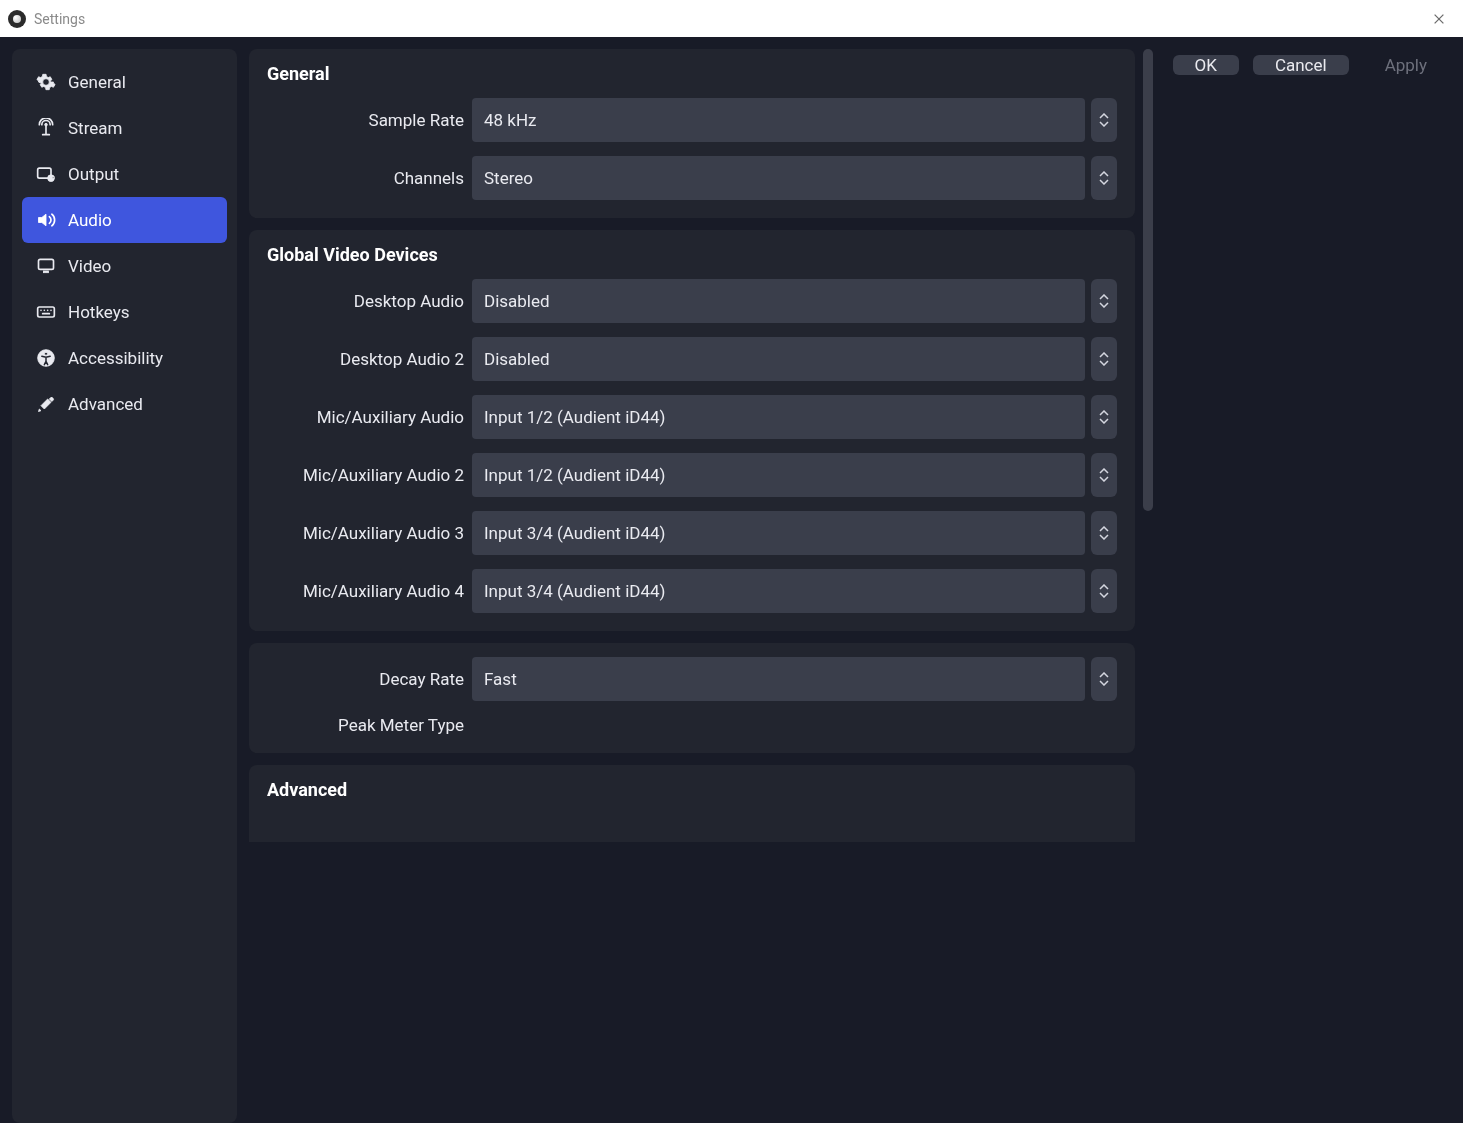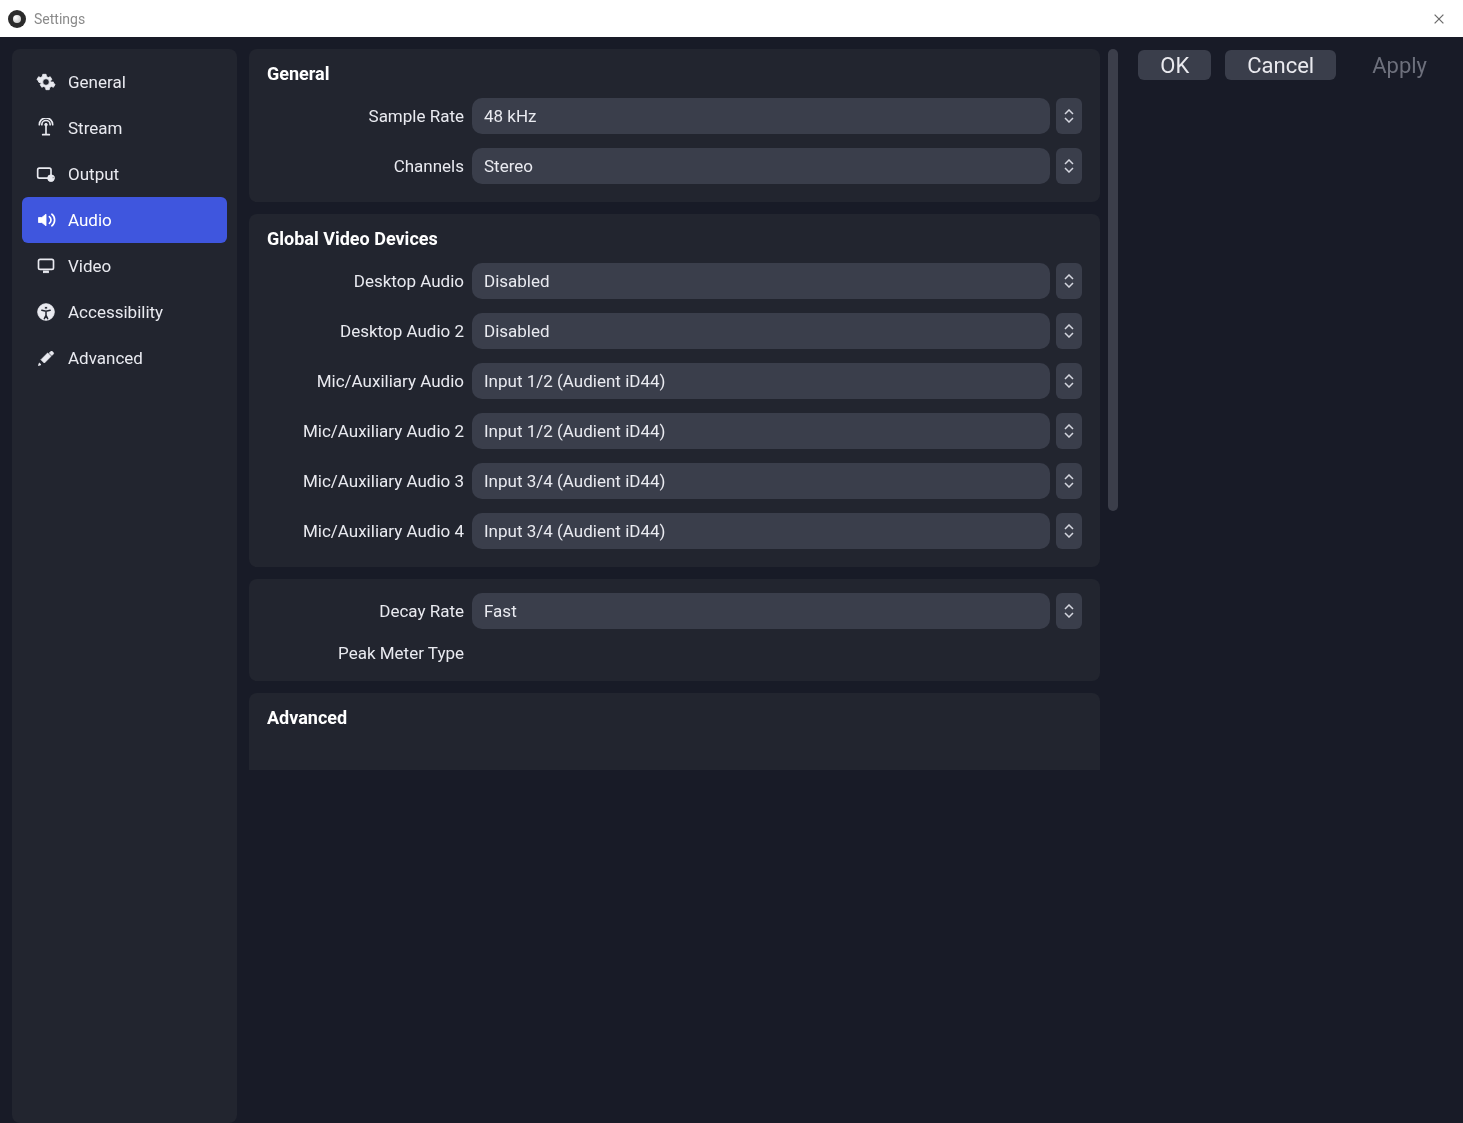--- a/index.html
+++ b/index.html
@@ -156,22 +156,22 @@
   }
   .form-row .control {
     flex: 1;
     display: flex;
     gap: 6px;
     align-items: stretch;
   }
   .select-box {
     flex: 1;
     background: #3a3e4b;
-    border-radius: 10px;
-    height: 36px;
+    border-radius: 4px;
+    height: 44px;
     display: flex;
     align-items: center;
     padding: 0 12px;
     color: #e9eaf0;
     font-size: 17px;
     cursor: pointer;
   }
   .spinner-box {
     width: 26px;
     background: #3a3e4b;
@@ -190,27 +190,27 @@
   
   .footer {
     height: 56px;
     display: flex;
     align-items: center;
     justify-content: flex-end;
     padding: 0 14px;
     gap: 14px;
   }
   .footer .btn {
-    height: 30px;
+    height: 20px;
     display: flex;
     align-items: center;
     justify-content: center;
     padding: 0 22px;
     border-radius: 6px;
-    font-size: 22px;
+    font-size: 17px;
     cursor: pointer;
   }
   .footer .btn.primary {
     background: #3a3e4b;
     color: #eaeaef;
   }
   .footer .btn.disabled {
     background: transparent;
     color: #6d707c;
     cursor: default;
@@ -275,20 +275,33 @@
           <svg viewBox="0 0 24 24">
               <rect x="3" y="4" width="18" height="12" rx="2" fill="none" stroke="currentColor" stroke-width="2"></rect>
               <rect x="9" y="18" width="6" height="2" fill="currentColor"></rect>
             </svg>
         </span>
         <span>Video</span>
       </div>
       <div class="sidebar-item">
         <span class="icon">
           <svg viewBox="0 0 24 24">
+              <rect x="2" y="6" width="20" height="12" rx="2" fill="none" stroke="currentColor" stroke-width="2"></rect>
+              <line x1="6" y1="10" x2="6" y2="10" stroke="currentColor" stroke-width="2" stroke-linecap="round"></line>
+              <line x1="10" y1="10" x2="10" y2="10" stroke="currentColor" stroke-width="2" stroke-linecap="round"></line>
+              <line x1="14" y1="10" x2="14" y2="10" stroke="currentColor" stroke-width="2" stroke-linecap="round"></line>
+              <line x1="18" y1="10" x2="18" y2="10" stroke="currentColor" stroke-width="2" stroke-linecap="round"></line>
+              <line x1="8" y1="14" x2="16" y2="14" stroke="currentColor" stroke-width="2" stroke-linecap="round"></line>
+            </svg>
+        </span>
+        <span>Hotkeys</span>
+      </div>
+      <div class="sidebar-item">
+        <span class="icon">
+          <svg viewBox="0 0 24 24">
               <circle cx="12" cy="12" r="10" fill="currentColor"></circle>
               <circle cx="12" cy="7" r="1.8" fill="#22252f"></circle>
               <path d="M7 10l5 1 5-1M12 11v5l-2 4M12 16l2 4" stroke="#22252f" stroke-width="1.8" fill="none" stroke-linecap="round"></path>
             </svg>
         </span>
         <span>Accessibility</span>
       </div>
       <div class="sidebar-item">
         <span class="icon">
           <svg viewBox="0 0 24 24">

